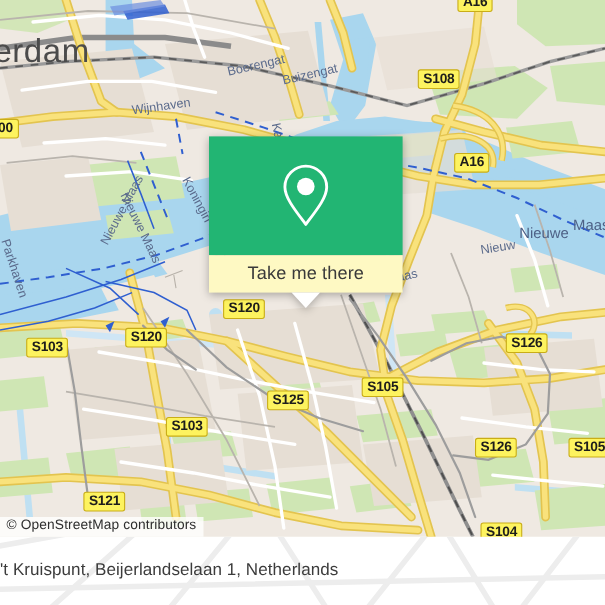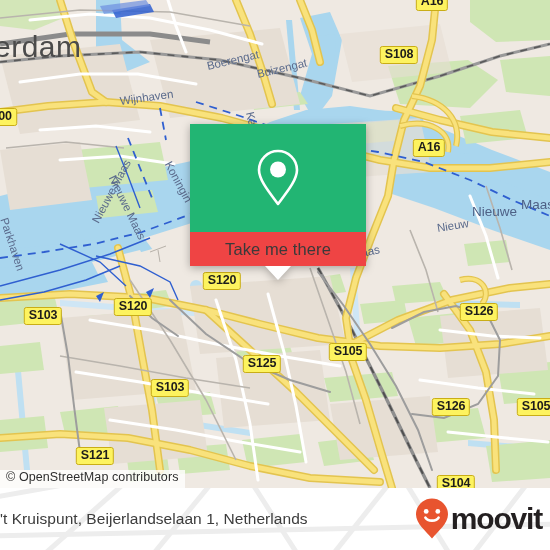--- a/index.html
+++ b/index.html
@@ -104,21 +104,21 @@
   }
   .card-top {
     height: 108px;
     background: #22b573;
     display: flex;
     align-items: center;
     justify-content: center;
   }
   .card-bottom {
     height: 34px;
-    background: #ef4444;
+    background: #fef9c3;
     display: flex;
     align-items: center;
     justify-content: center;
   }
   .card-cta {
     font-size: 16.5px;
     color: #3a3a3a;
     letter-spacing: 0.1px;
   }
   .card-tail {
@@ -401,21 +401,21 @@
     <div class="maplabel lbl-water" style="left:168px; top:156px; transform: rotate(62deg);">Koningin</div>
     <div class="maplabel lbl-water" style="left:95px; top:216px; transform: rotate(-62deg);">Nieuwe Maas</div>
     <div class="maplabel lbl-water" style="left:112px; top:170px; transform: rotate(64deg);">Nieuwe Maas</div>
     <div class="maplabel lbl-water" style="left:352px; top:249px; transform: rotate(-12deg);">Maas</div>
     <div class="maplabel lbl-water-lg" style="left:440px; top:204px;">Nieuwe</div>
     <div class="maplabel lbl-water-lg" style="left:489px; top:197px;">Maas</div>
     <div class="maplabel lbl-water" style="left:437px; top:222px; transform: rotate(-9deg);">Nieuw</div>
     <div class="maplabel lbl-water" style="left:250px; top:106px; transform: rotate(78deg);">Kas</div>
 
     <div class="shield" style="left:5px;  top:117px;">00</div>
-    <div class="shield" style="left:399px;top:55px;">S108</div>
+    <div class="shield" style="left:399px;top:72px;">S108</div>
     <div class="shield" style="left:432px;top:2px;">A16</div>
     <div class="shield" style="left:429px;top:148px;">A16</div>
     <div class="shield" style="left:222px;top:281px;">S120</div>
     <div class="shield" style="left:133px;top:307px;">S120</div>
     <div class="shield" style="left:43px; top:316px;">S103</div>
     <div class="shield" style="left:479px;top:312px;">S126</div>
     <div class="shield" style="left:262px;top:364px;">S125</div>
     <div class="shield" style="left:348px;top:352px;">S105</div>
     <div class="shield" style="left:170px;top:388px;">S103</div>
     <div class="shield" style="left:451px;top:407px;">S126</div>
@@ -448,24 +448,15 @@
         <path d="M40,70 L128,-8"></path>
         <path d="M150,70 L214,-8"></path>
         <path d="M250,-8 L300,70"></path>
         <path d="M330,70 L392,-8"></path>
         <path d="M404,-8 L452,70"></path>
         <path d="M470,70 L530,-8"></path>
         <path d="M-10,48 L560,36"></path>
       </g>
     </svg>
     <div class="footer-address">'t Kruispunt, Beijerlandselaan 1, Netherlands</div>
-    <div class="moovit-logo">
-      <svg width="36" height="44" viewBox="0 0 36 44">
-        <path d="M18 1.5 C9.2 1.5 2 8.6 2 17.4 C2 26.5 12 34 18 41.5 C24 34 34 26.5 34 17.4 C34 8.6 26.8 1.5 18 1.5 Z" fill="#e8542f"></path>
-        <circle cx="12.2" cy="14.4" r="2.4" fill="#ffffff"></circle>
-        <circle cx="23.8" cy="14.4" r="2.4" fill="#ffffff"></circle>
-        <path d="M11.4 20.6 C13.6 24.6 22.4 24.6 24.6 20.6" fill="none" stroke="#ffffff" stroke-width="2.6" stroke-linecap="round"></path>
-      </svg>
-      <span class="moovit-wordmark">moovit</span>
-    </div>
   </div>
 
 </div>
 
 </body></html>

